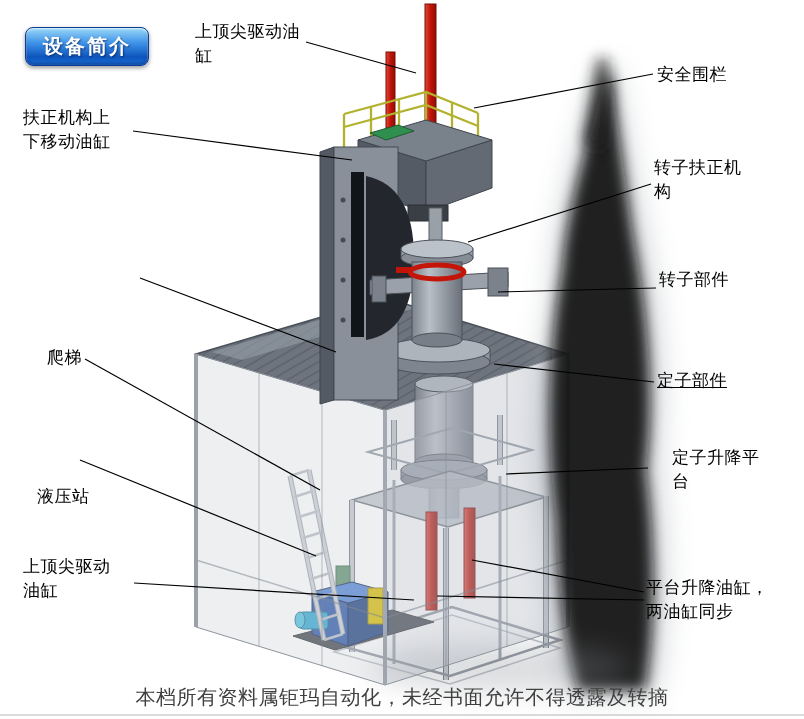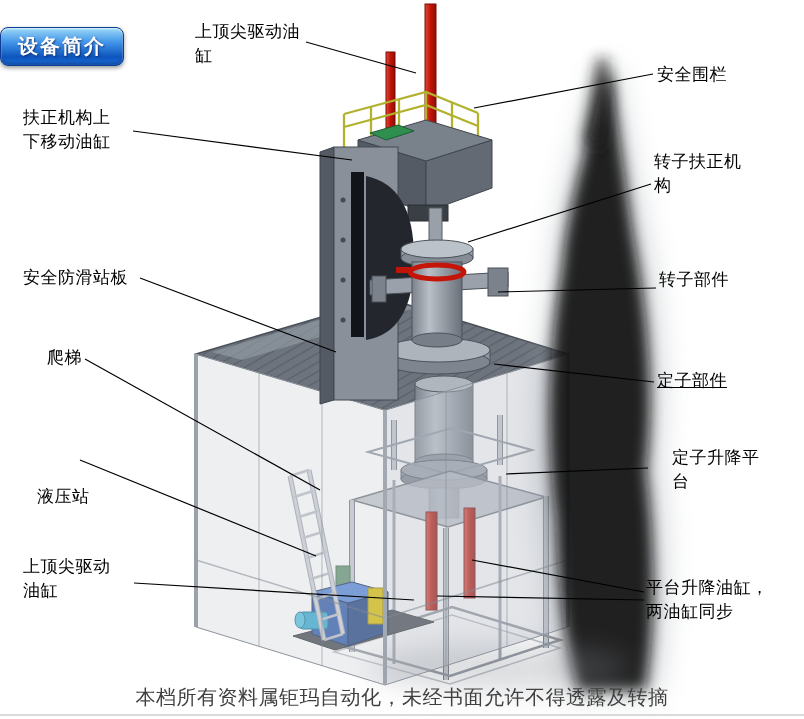--- a/index.html
+++ b/index.html
@@ -9,21 +9,21 @@
   .stage > svg { position:absolute; left:0; top:0; display:block; }
   .lbl {
     position:absolute;
     font-family:"Liberation Serif", serif;
     font-size:17px;
     line-height:1.42;
     color:#000;
     letter-spacing:0.5px;
   }
   .badge {
-    position:absolute; left:0; top:27px; width:124px; height:39px;
+    position:absolute; left:25px; top:27px; width:124px; height:39px;
     display:flex; align-items:center; justify-content:center;
     background:linear-gradient(180deg,#9bd8f8 0%, #3f93e8 40%, #0d55bd 78%, #1a6fd8 100%);
     border:1px solid #0a3e94; border-radius:8px;
     box-shadow:0 2px 4px rgba(0,0,0,.4), inset 0 1px 2px rgba(255,255,255,.75), inset 0 -2px 3px rgba(0,0,60,.35);
   }
   .badge span {
     color:#fff; font-size:20px; font-weight:bold; letter-spacing:2px;
     font-family:"Liberation Sans", sans-serif;
     text-shadow:1px 1px 2px rgba(0,0,40,.55);
   }
@@ -237,23 +237,22 @@
   <div class="badge">
     <span>设备简介</span>
   </div>
 
   <div class="lbl" style="left:195px; top:20px; width:112px;">上顶尖驱动油缸</div>
 
   <div class="lbl" style="left:657px; top:63px;">安全围栏</div>
 
   <div class="lbl" style="left:23px; top:106px; width:92px;">扶正机构上下移动油缸</div>
 
-  <div class="lbl" style="left:654px; top:150px; width:92px;">转子扶正机构</div>
-
-  <div class="lbl" style="left:23px; top:266px;">安全防滑站板</div>
+  <div class="lbl" style="left:654px; top:157px; width:92px;font-family:Liberation Mono, monospace;">转子扶正机构</div>
+
 
   <div class="lbl" style="left:659px; top:268px;">转子部件</div>
 
   <div class="lbl" style="left:47px; top:346px;">爬梯</div>
 
   <div class="lbl" style="left:657px; top:369px;text-decoration:underline;">定子部件</div>
 
   <div class="lbl" style="left:37px; top:448px;margin-top:37px;">液压站</div>
 
   <div class="lbl" style="left:651px; top:446px; width:92px;margin-left:21px;">定子升降平台</div>

